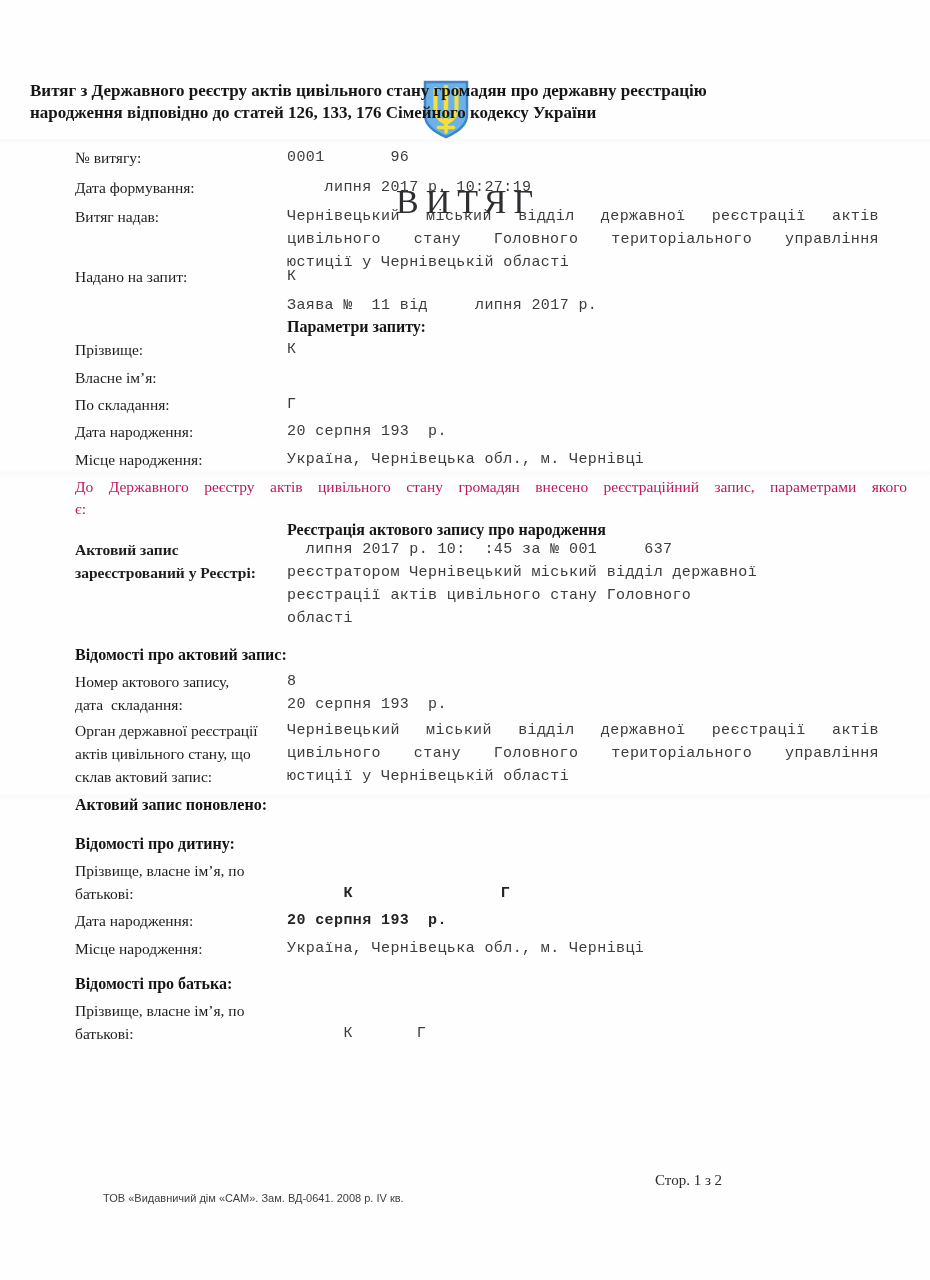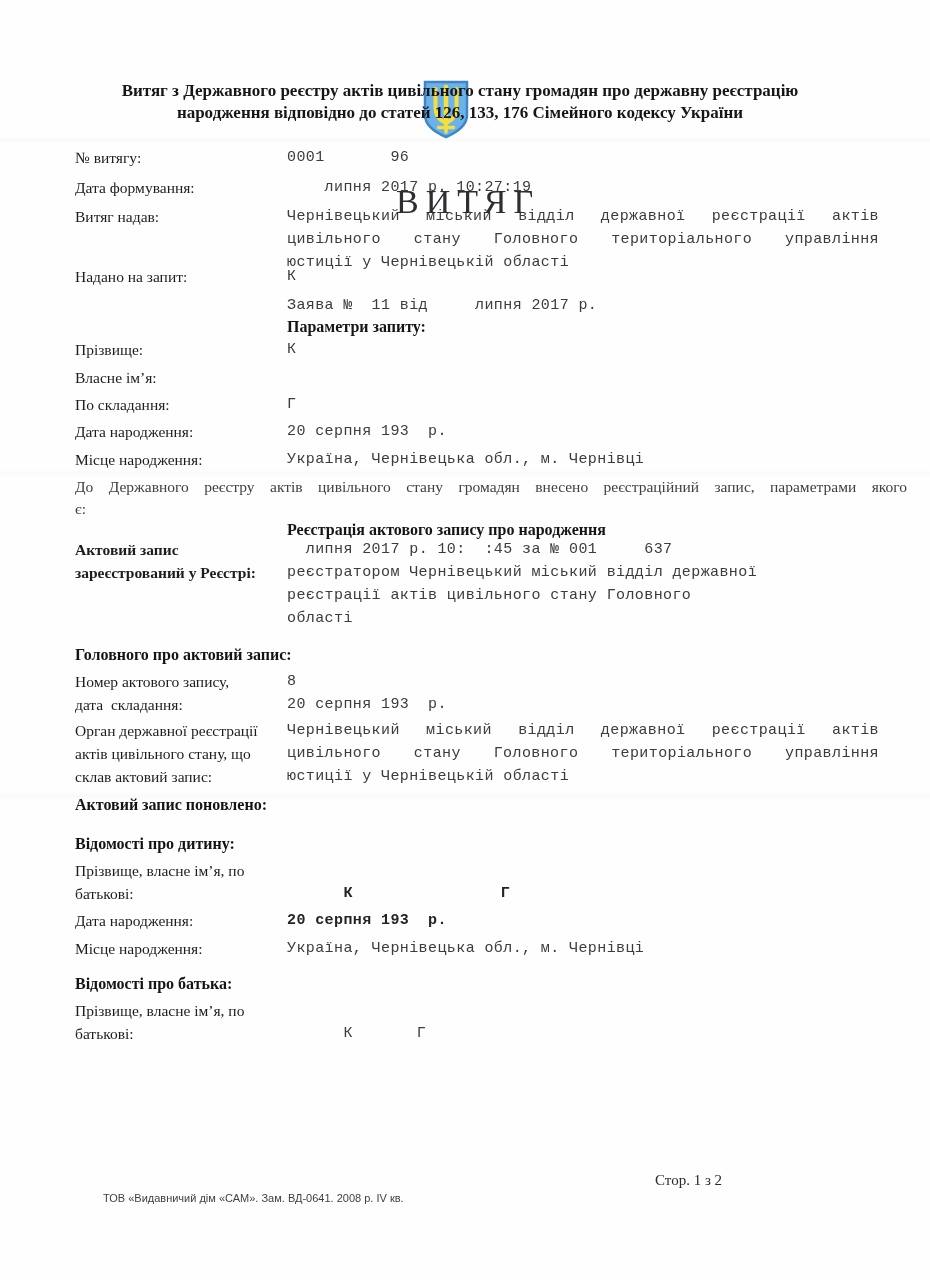--- a/index.html
+++ b/index.html
@@ -15,21 +15,21 @@
   
   .page::before{
     content:"";position:absolute;inset:0;pointer-events:none;
     background:
       linear-gradient(to bottom, transparent 138px, rgba(0,0,0,0.025) 140px, transparent 143px),
       linear-gradient(to bottom, transparent 470px, rgba(0,0,0,0.02) 473px, transparent 477px),
       linear-gradient(to bottom, transparent 793px, rgba(0,0,0,0.02) 796px, transparent 800px);
   }
   .title{
     position:absolute;top:80px;left:30px;width:860px;
-    text-align:center;font-weight:bold;font-size:17px;line-height:22px;
+    text-align:left;font-weight:bold;font-size:17px;line-height:22px;
     color:#161616;z-index:2;
   }
   .emblem{position:absolute;top:80px;left:422px;z-index:1;}
   .watermark{
     position:absolute;top:183px;left:396px;z-index:6;
     font-family:"Liberation Serif", serif;
     font-size:34px;letter-spacing:7px;color:#2d2d32;
     white-space:nowrap;
   }
   .row{position:absolute;left:75px;right:25px;display:flex;align-items:flex-start;}
@@ -44,21 +44,21 @@
     white-space:pre-wrap;letter-spacing:.4px;
   }
   .val.vb{font-weight:bold;color:#242424;}
   .val-wide{flex:none;width:592px;}
   .jlines .jline{text-align:justify;text-align-last:justify;}
   .serif-b{font-family:"Liberation Serif", serif;font-weight:bold;font-size:16px;color:#151515;letter-spacing:0;}
   .sect{
     position:absolute;left:75px;font-weight:bold;font-size:16px;color:#141414;
   }
   .para{
-    position:absolute;left:75px;width:832px;font-size:15.5px;line-height:22px;color:#404040;
+    position:absolute;left:75px;width:832px;font-size:15.5px;line-height:22px;color:#be185d;
   }
   .gap-child{margin-left:148px;}
   .gap-father{margin-left:64px;}
   .footer-pub{
     position:absolute;left:103px;top:1192px;
     font-family:"Liberation Sans", sans-serif;font-size:11px;color:#3f3f3f;
   }
   .footer-page{
     position:absolute;left:655px;top:1172px;
     font-size:15px;color:#2a2a2a;
@@ -152,21 +152,21 @@
   <div class="row" style="top:518px">
     <div class="lbl"></div>
     <div class="val serif-b">Реєстрація актового запису про народження</div>
   </div>
 
   <div class="row" style="top:538px">
     <div class="lbl b"><div>Актовий запис</div><div>зареєстрований у Реєстрі:</div></div>
     <div class="val"><div>  липня 2017 р. 10:  :45 за № 001     637</div><div>реєстратором Чернівецький міський відділ державної</div><div>реєстрації актів цивільного стану Головного</div><div>області</div></div>
   </div>
 
-  <div class="sect" style="top:646px">Головного про актовий запис:</div>
+  <div class="sect" style="top:646px">Відомості про актовий запис:</div>
 
   <div class="row" style="top:670px">
     <div class="lbl"><div>Номер актового запису,</div><div>дата  складання:</div></div>
     <div class="val"><div>8</div><div>20 серпня 193  р.</div></div>
   </div>
 
   <div class="row" style="top:719px">
     <div class="lbl"><div>Орган державної реєстрації</div><div>актів цивільного стану, що</div><div>склав актовий запис:</div></div>
     <div class="val val-wide jlines"><div class="jline">Чернівецький міський відділ державної реєстрації актів</div><div class="jline">цивільного стану Головного територіального управління</div><div>юстиції у Чернівецькій області</div></div>
   </div>

